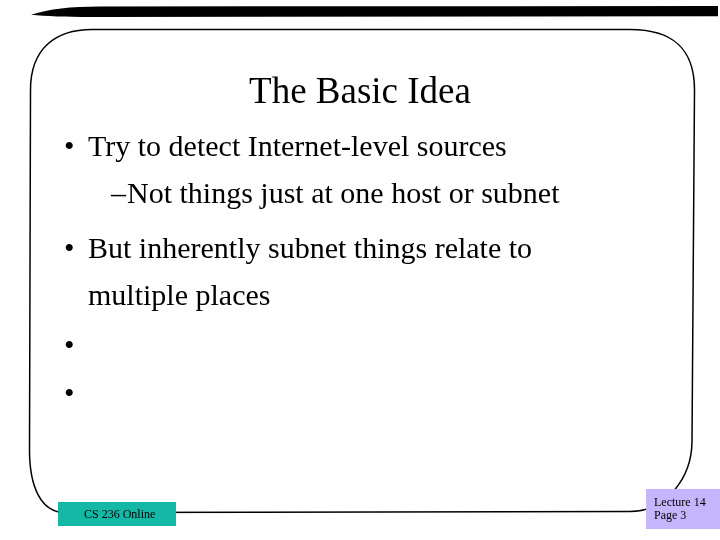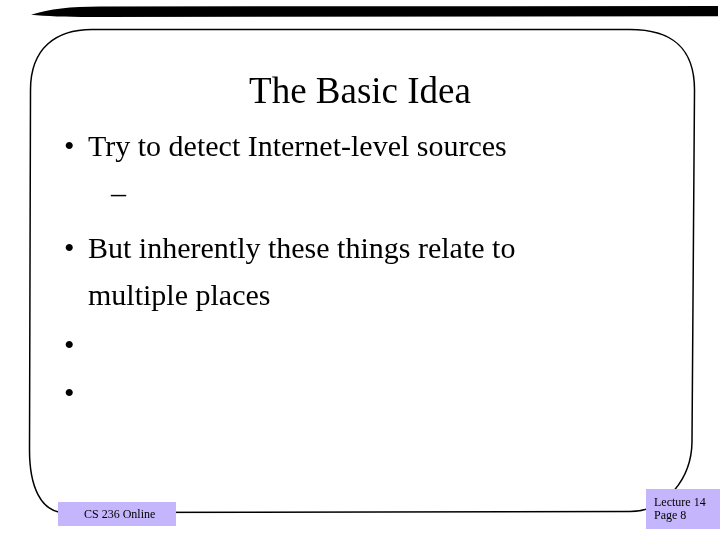--- a/index.html
+++ b/index.html
@@ -26,21 +26,21 @@
   .row{display:flex;align-items:baseline;}
   .marker{flex:none;width:33px;padding-left:9px;box-sizing:border-box;}
   .sub-row{margin-left:48px;}
   .sub-row .marker{width:24px;padding-left:8px;}
   .btext{white-space:pre-line;}
   .mb8{margin-bottom:8px;}
   .mb3{margin-bottom:3px;}
   .mb1{margin-bottom:1px;}
   .footer-left{
     position:absolute;left:58px;top:502px;width:118px;height:24px;
-    background:#c4b5fd;display:flex;align-items:center;
+    background:#14b8a6;display:flex;align-items:center;
     padding-left:26px;box-sizing:border-box;
     font-size:12px;
     z-index:3;
   }
   .footer-right{
     position:absolute;left:646px;top:489px;width:74px;height:40px;
     background:#c4b5fd;
     padding:7px 0 0 8px;box-sizing:border-box;
     font-size:12px;line-height:12.5px;
     z-index:3;
@@ -63,40 +63,41 @@
 
   <div class="content">
 
     <div class="row">
       <span class="marker">•</span>
       <span class="btext">Try to detect Internet-level sources</span>
     </div>
 
     <div class="row sub-row mb8">
       <span class="marker">–</span>
+      <span class="btext">Not things just at one host or subnet</span>
     </div>
 
     <div class="row mb3">
       <span class="marker">•</span>
-      <span class="btext">But inherently these things relate to
+      <span class="btext">But inherently subnet things relate to
 multiple places</span>
     </div>
 
     <div class="row mb1">
       <span class="marker">•</span>
     </div>
 
     <div class="row">
       <span class="marker">•</span>
     </div>
 
   </div>
 
   <div class="footer-left">
     <span>CS 236 Online</span>
   </div>
 
   <div class="footer-right">
     <div>Lecture 14</div>
-    <div>Page 8</div>
+    <div>Page 3</div>
   </div>
 
 </div>
 
 </body></html>

